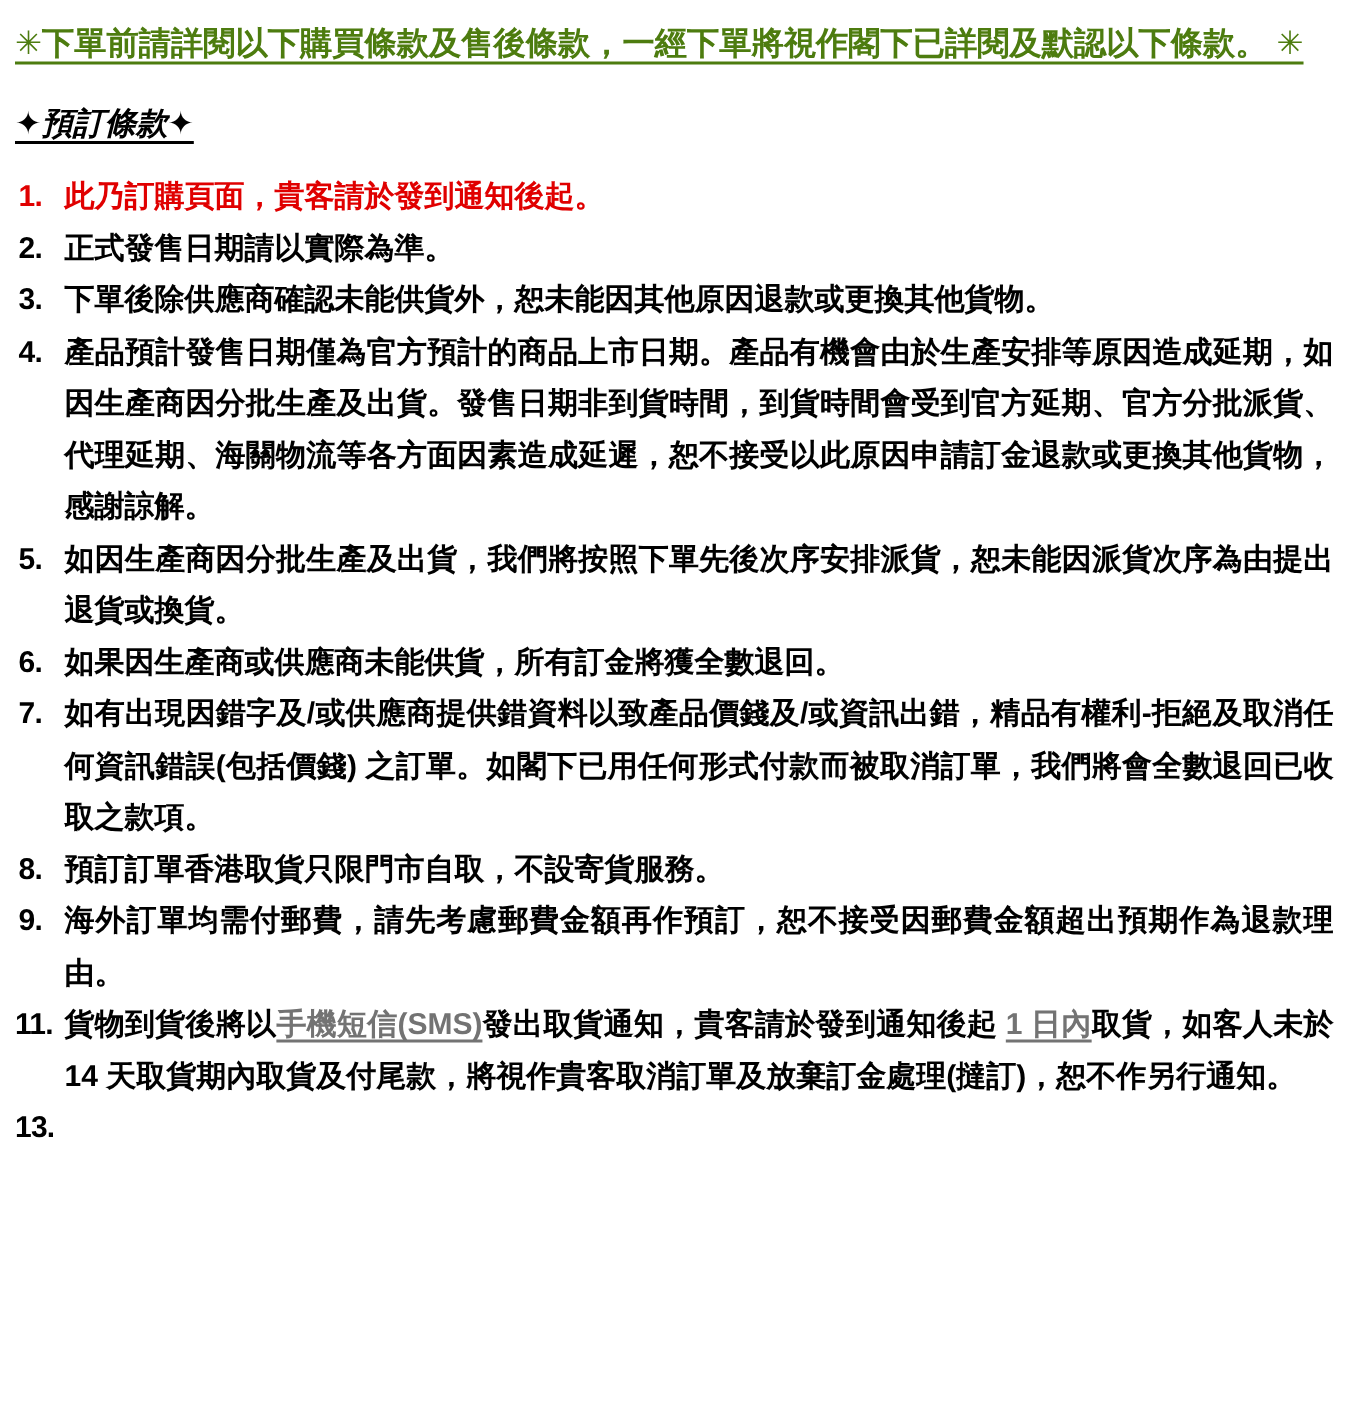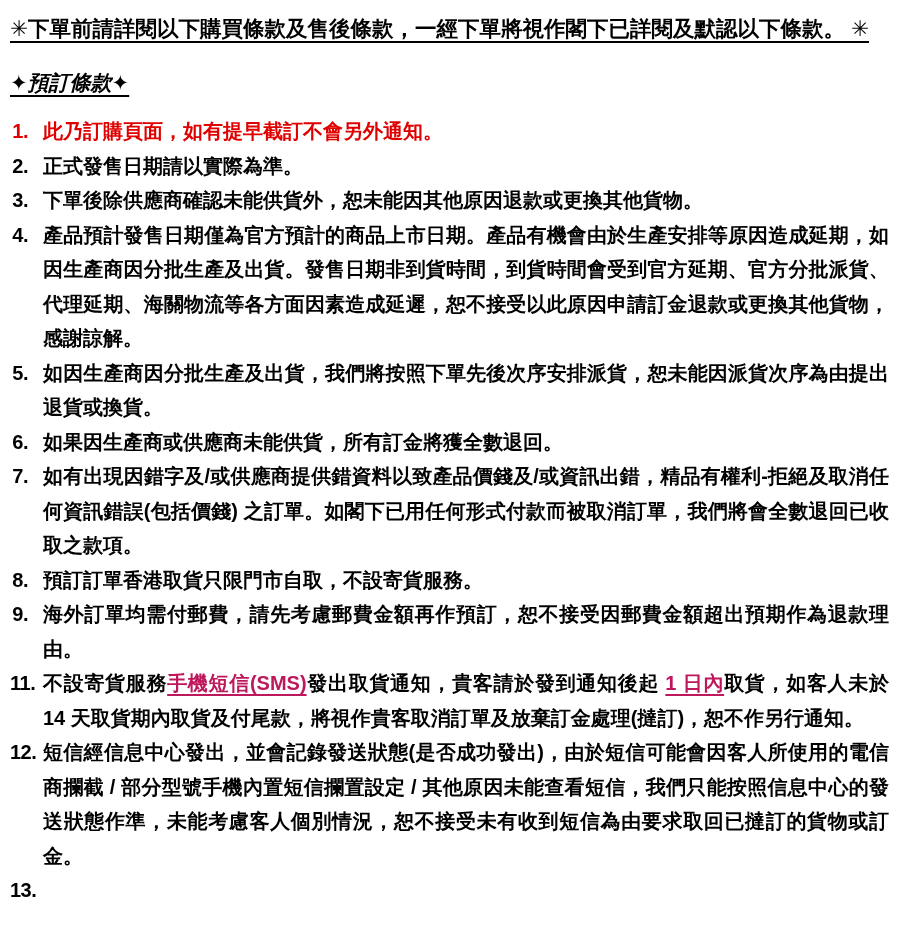--- a/index.html
+++ b/index.html
@@ -7,21 +7,21 @@
   body {
     width: 913px;
     min-height: 948px;
     color: #000000;
     font-family: "Liberation Sans", "DejaVu Sans", sans-serif;
     font-weight: 700;
   }
   .page { padding: 8px 24px 14px 10px; }
 
   .notice {
-    color: #000000;
+    color: #4d7c0f;
     font-size: 21.5px;
     line-height: 30px;
     margin-top: 6px;
     text-decoration: underline;
     text-decoration-thickness: 2px;
     text-underline-offset: 5px;
   }
 
   .section-title {
     display: inline-block;
@@ -52,42 +52,42 @@
     width: 18px;
     text-align: right;
     letter-spacing: -0.5px;
   }
   .txt {
     text-align: justify;
     text-justify: inter-ideograph;
   }
   .red { color: #e00000; }
   .ru {
-    color: #be185d;
+    color: #737373;
     text-decoration: underline;
     text-decoration-thickness: 2px;
     text-underline-offset: 4px;
   }
 </style>
 </head>
 <body>
 
 <div class="page">
 
   <div class="notice">✳下單前請詳閱以下購買條款及售後條款，一經下單將視作閣下已詳閱及默認以下條款。 ✳</div>
 
   <div>
     <span class="section-title">✦預訂條款✦</span>
   </div>
 
   <ol class="terms">
 
     <li>
       <span class="num red">1.</span>
-      <div class="txt red">此乃訂購頁面，如有提早截訂不會另外通知。</div>
+      <div class="txt red">此乃訂購頁面，貴客請於發到通知後起。</div>
     </li>
 
     <li>
       <span class="num">2.</span>
       <div class="txt">正式發售日期請以實際為準。</div>
     </li>
 
     <li>
       <span class="num">3.</span>
       <div class="txt">下單後除供應商確認未能供貨外，恕未能因其他原因退款或更換其他貨物。</div>
@@ -119,27 +119,23 @@
     </li>
 
     <li>
       <span class="num">9.</span>
       <div class="txt">海外訂單均需付郵費，請先考慮郵費金額再作預訂，恕不接受因郵費金額超出預期作為退款理由。</div>
     </li>
 
 
     <li>
       <span class="num">11.</span>
-      <div class="txt"><span>不設寄貨服務</span><span class="ru">手機短信(SMS)</span><span>發出取貨通知，貴客請於發到通知後起 </span><span class="ru">1 日內</span><span>取貨，如客人未於 14 天取貨期內取貨及付尾款，將視作貴客取消訂單及放棄訂金處理(撻訂)，恕不作另行通知。</span></div>
+      <div class="txt"><span>貨物到貨後將以</span><span class="ru">手機短信(SMS)</span><span>發出取貨通知，貴客請於發到通知後起 </span><span class="ru">1 日內</span><span>取貨，如客人未於 14 天取貨期內取貨及付尾款，將視作貴客取消訂單及放棄訂金處理(撻訂)，恕不作另行通知。</span></div>
     </li>
 
-    <li>
-      <span class="num">12.</span>
-      <div class="txt">短信經信息中心發出，並會記錄發送狀態(是否成功發出)，由於短信可能會因客人所使用的電信商攔截 / 部分型號手機內置短信攔置設定 / 其他原因未能查看短信，我們只能按照信息中心的發送狀態作準，未能考慮客人個別情況，恕不接受未有收到短信為由要求取回已撻訂的貨物或訂金。</div>
-    </li>
 
     <li>
       <span class="num">13.</span>
       <div class="txt"></div>
     </li>
 
   </ol>
 
 </div>
 

